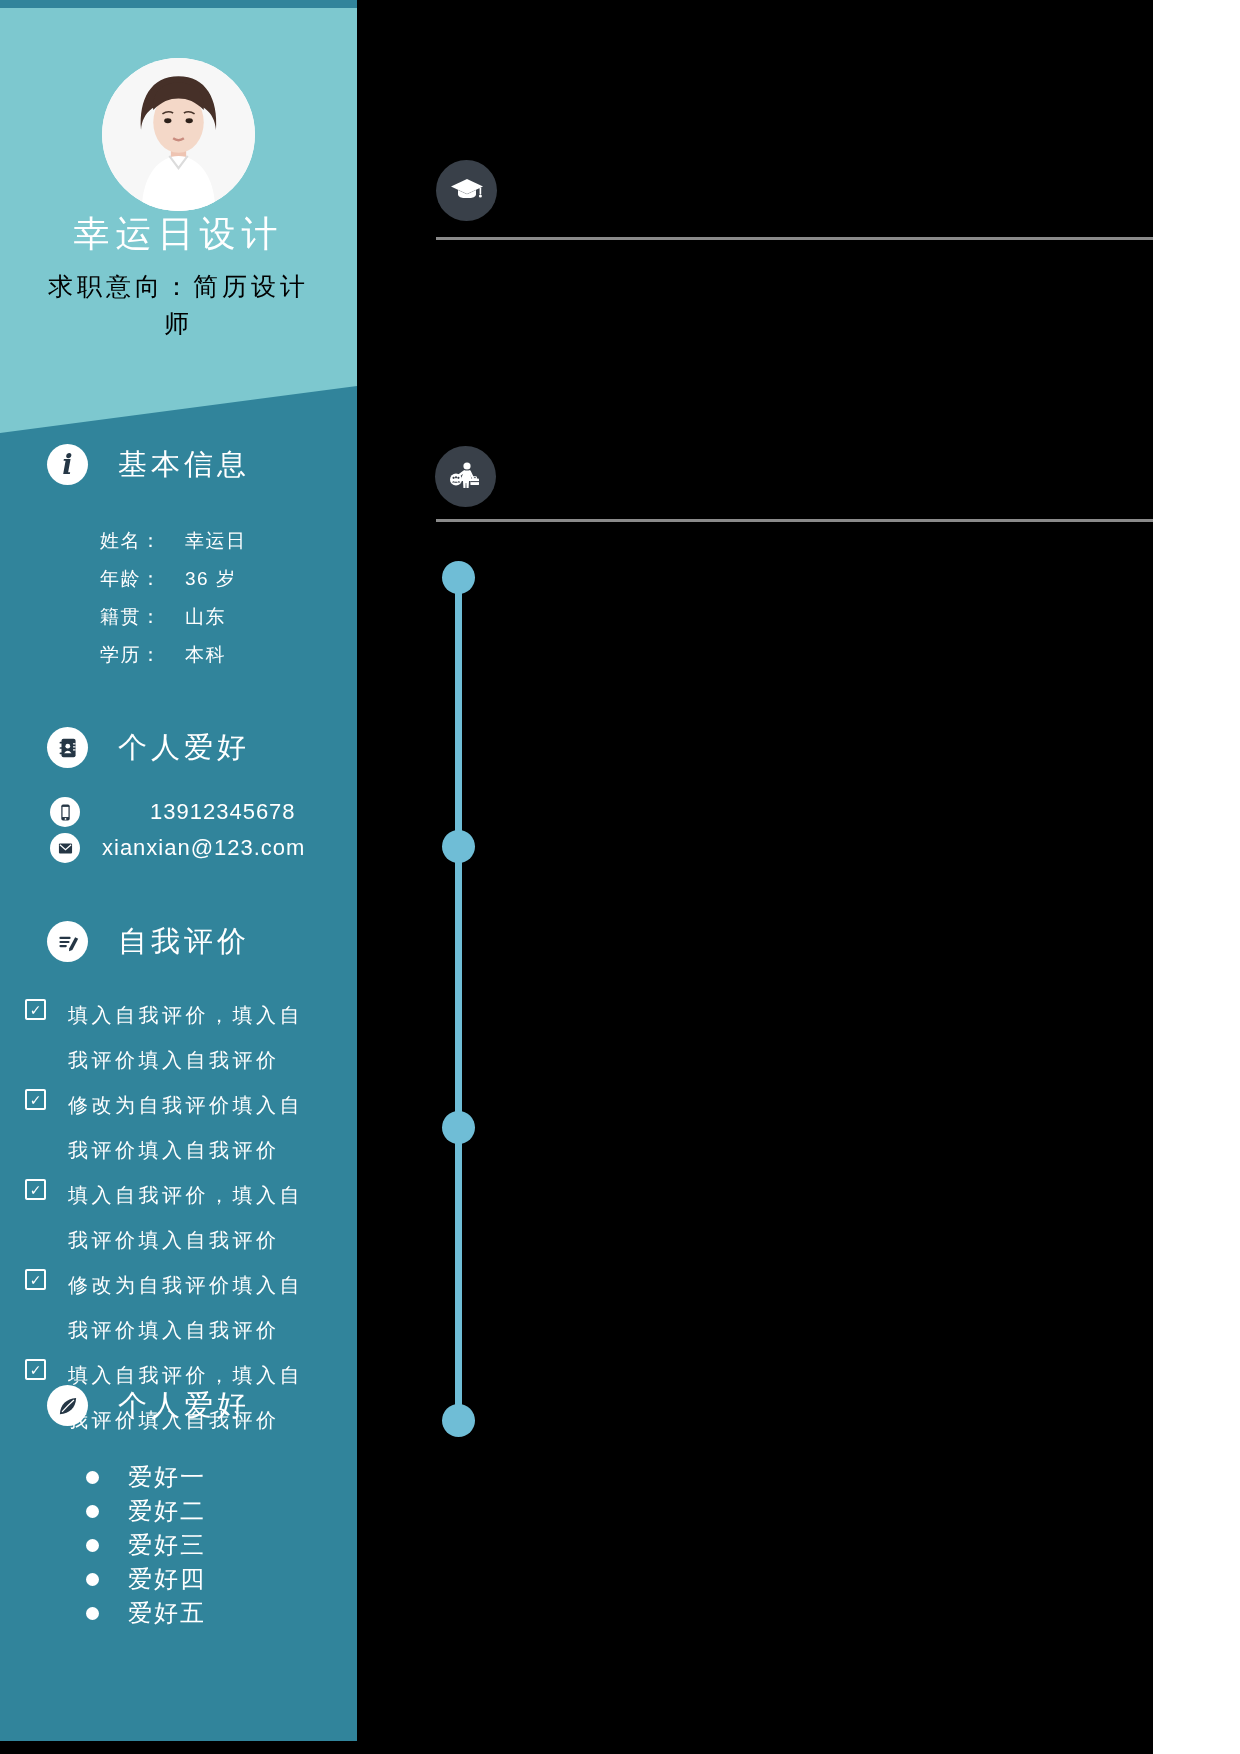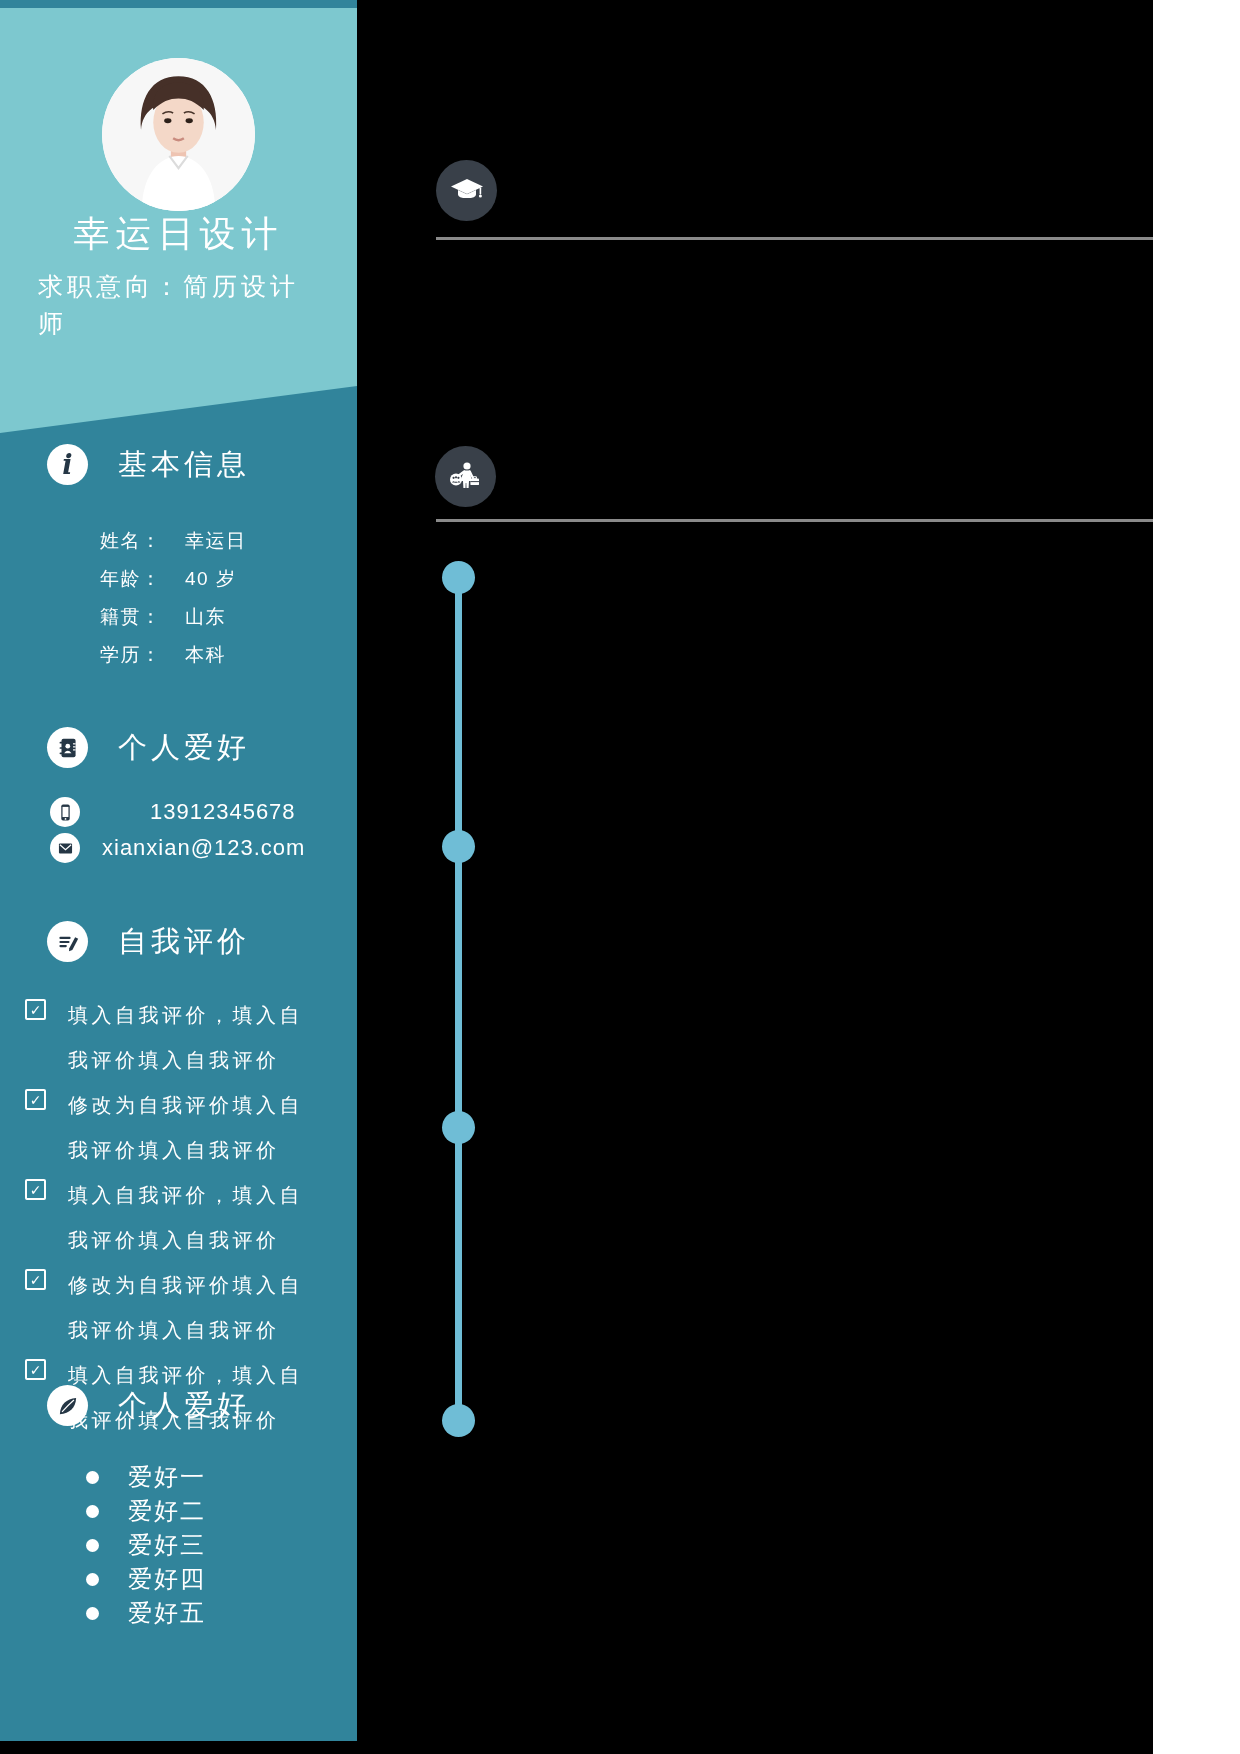--- a/index.html
+++ b/index.html
@@ -9,22 +9,22 @@
   .black-panel{position:absolute;left:0;top:0;width:1153px;height:1754px;background:#000000;}
   
   .sidebar{position:absolute;left:0;top:0;width:357px;height:1741px;background:#31849b;color:#ffffff;}
   .sidebar-top{position:absolute;left:0;top:0;width:357px;height:440px;background:#7dc8cf;
                clip-path:polygon(0 8px,100% 8px,100% 386px,0 433px);}
   .avatar{position:absolute;left:102px;top:58px;width:153px;height:153px;border-radius:50%;
           background:#ffffff;overflow:hidden;}
   .avatar svg{width:100%;height:100%;display:block;}
   .profile-name{position:absolute;left:0;top:210px;width:357px;text-align:center;
                 font-size:36px;letter-spacing:6px;color:#ffffff;}
-  .profile-objective{position:absolute;left:38px;top:268px;width:281px;text-align:left;
-                     font-size:25px;letter-spacing:4px;line-height:37px;color:#ffffff;font-family:Liberation Serif, serif;}
+  .profile-objective{position:absolute;left:38px;top:268px;width:281px;text-align:center;
+                     font-size:25px;letter-spacing:4px;line-height:37px;color:#000000;font-family:Liberation Serif, serif;}
   
   .sec-header{position:absolute;left:47px;display:flex;align-items:center;}
   .sec-icon{width:41px;height:41px;border-radius:50%;background:#ffffff;display:flex;
             align-items:center;justify-content:center;flex:0 0 41px;}
   .sec-icon svg{width:26px;height:26px;display:block;}
   .sec-title{margin-left:30px;font-size:29px;letter-spacing:4px;color:#ffffff;white-space:nowrap;}
   .info-glyph{font-family:"DejaVu Serif","Liberation Serif",serif;font-style:italic;font-weight:bold;
               font-size:27px;color:#253645;line-height:1;}
   
   .info-rows{position:absolute;left:100px;top:522px;font-size:19px;letter-spacing:1.5px;line-height:38px;}
@@ -89,21 +89,21 @@
       <div class="sec-icon">
         <span class="info-glyph">i</span>
       </div>
       <span class="sec-title">基本信息</span>
     </div>
     <div class="info-rows">
       <div class="info-row">
         <span class="lbl">姓名：</span><span>幸运日</span>
       </div>
       <div class="info-row">
-        <span class="lbl">年龄：</span><span>40 岁</span>
+        <span class="lbl">年龄：</span><span>36 岁</span>
       </div>
       <div class="info-row">
         <span class="lbl">籍贯：</span><span>山东</span>
       </div>
       <div class="info-row">
         <span class="lbl">学历：</span><span>本科</span>
       </div>
     </div>
 
     <div class="sec-header" style="top:727px;">

